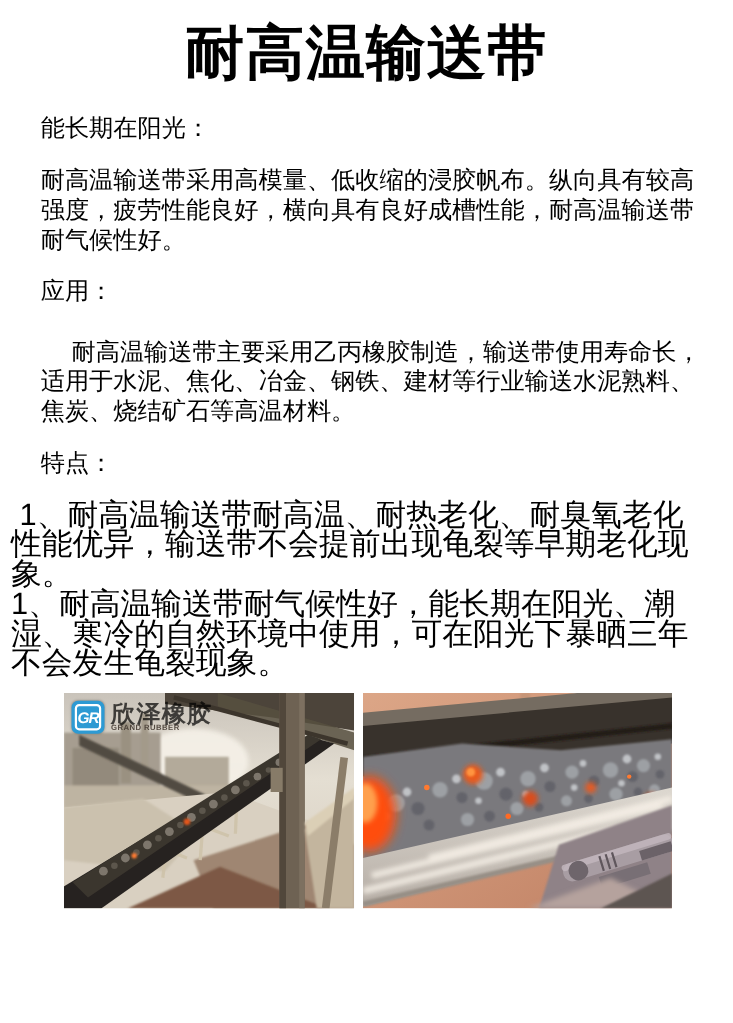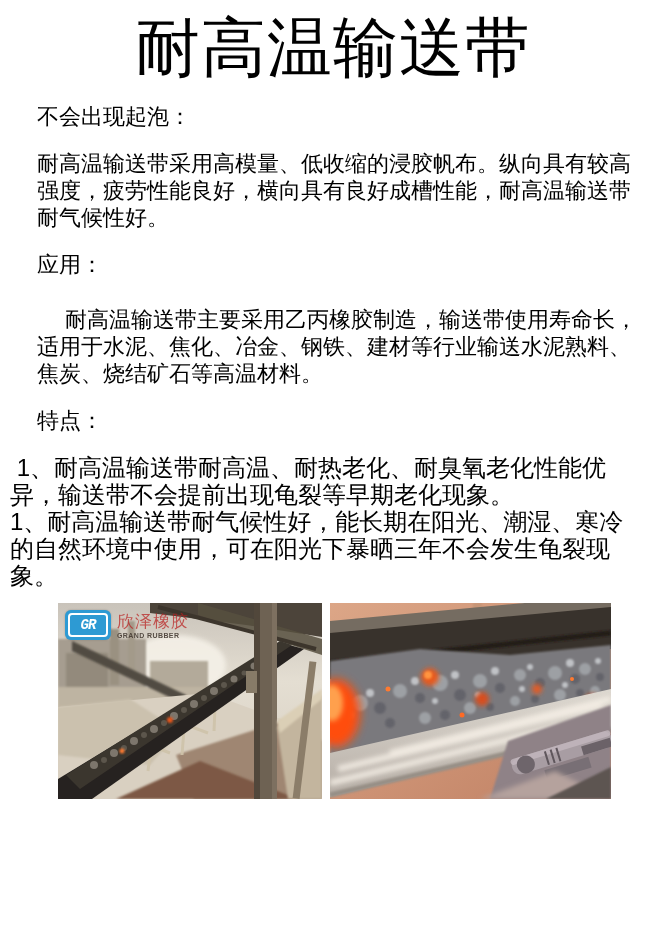--- a/index.html
+++ b/index.html
@@ -3,64 +3,63 @@
 <meta charset="utf-8">
 <style>
   html,body{margin:0;padding:0;background:#fff;}
   body{
     width:666px;height:930px;overflow:hidden;position:relative;
     font-family:"Liberation Sans", sans-serif;color:#000;
   }
   .page{width:666px;height:930px;background:#fff;}
   h1.title{
     margin:16px 0 0 0;padding:0;text-align:center;
-    font-size:65px;line-height:64px;font-weight:400;letter-spacing:1px;
+    font-size:54px;line-height:64px;font-weight:700;letter-spacing:1px;
   }
   .content-a{margin:23px 29px 0 37px;font-size:22px;line-height:27px;}
   .content-a p{margin:0 0 20px 0;white-space:pre-wrap;}
   .content-a p.indent{text-indent:28px;margin-top:28px;}
-  .content-b{margin:0 36px 0 10px;font-size:24px;line-height:27px;}
+  .content-b{margin:0 36px 0 10px;font-size:28px;line-height:27px;}
   .content-b p{margin:0;white-space:pre-wrap;}
   .photos{margin:14px 0 0 58px;display:flex;gap:8px;}
   figure.photo{margin:0;padding:0;position:relative;height:196px;overflow:hidden;}
   figure.photo-left{width:264px;}
   figure.photo-right{width:281px;}
   figure.photo svg{display:block;}
   
   .logo{position:absolute;top:7px;left:7px;display:flex;gap:6px;align-items:flex-start;}
   .logo-mark{
-    position:relative;width:46px;height:30px;background:#2d9ad3;border-radius:6px;
+    position:relative;width:30px;height:30px;background:#2d9ad3;border-radius:6px;
     display:flex;align-items:center;justify-content:center;flex:0 0 auto;
     box-shadow:0 0 2px rgba(0,0,0,.25);
-    font-family:Liberation Mono, monospace;
   }
   .logo-mark::before{
     content:"";position:absolute;inset:3px;border:2px solid #fff;border-radius:4px;
   }
   .logo-mark .gr{
     position:relative;z-index:1;color:#fff;font-weight:bold;font-style:italic;
     font-size:14px;line-height:14px;letter-spacing:-1px;
   }
   .logo-txt{padding-top:3px;}
   .logo-cn{
-    font-size:17px;line-height:18px;font-weight:normal;color:#b91c1c;opacity:.7;letter-spacing:1px;
+    font-size:22px;line-height:18px;font-weight:bold;color:#000000;opacity:.7;letter-spacing:1px;
   }
   .logo-en{
     font-size:7px;line-height:8px;font-weight:bold;color:#463c34;opacity:.9;letter-spacing:.4px;margin-top:1px;
   }
 </style>
 </head>
 <body>
 
 <div class="page">
 
   <h1 class="title">耐高温输送带</h1>
 
   <div class="content-a">
-    <p>不会出现起泡：</p>
+    <p>能长期在阳光：</p>
     <p>耐高温输送带采用高模量、低收缩的浸胶帆布。纵向具有较高强度，疲劳性能良好，横向具有良好成槽性能，耐高温输送带耐气候性好。</p>
     <p>应用：</p>
     <p class="indent">耐高温输送带主要采用乙丙橡胶制造，输送带使用寿命长，适用于水泥、焦化、冶金、钢铁、建材等行业输送水泥熟料、焦炭、烧结矿石等高温材料。</p>
     <p>特点：</p>
   </div>
 
   <div class="content-b">
     <p> 1、耐高温输送带耐高温、耐热老化、耐臭氧老化性能优异，输送带不会提前出现龟裂等早期老化现象。</p>
     <p>1、耐高温输送带耐气候性好，能长期在阳光、潮湿、寒冷的自然环境中使用，可在阳光下暴晒三年不会发生龟裂现象。</p>
   </div>

